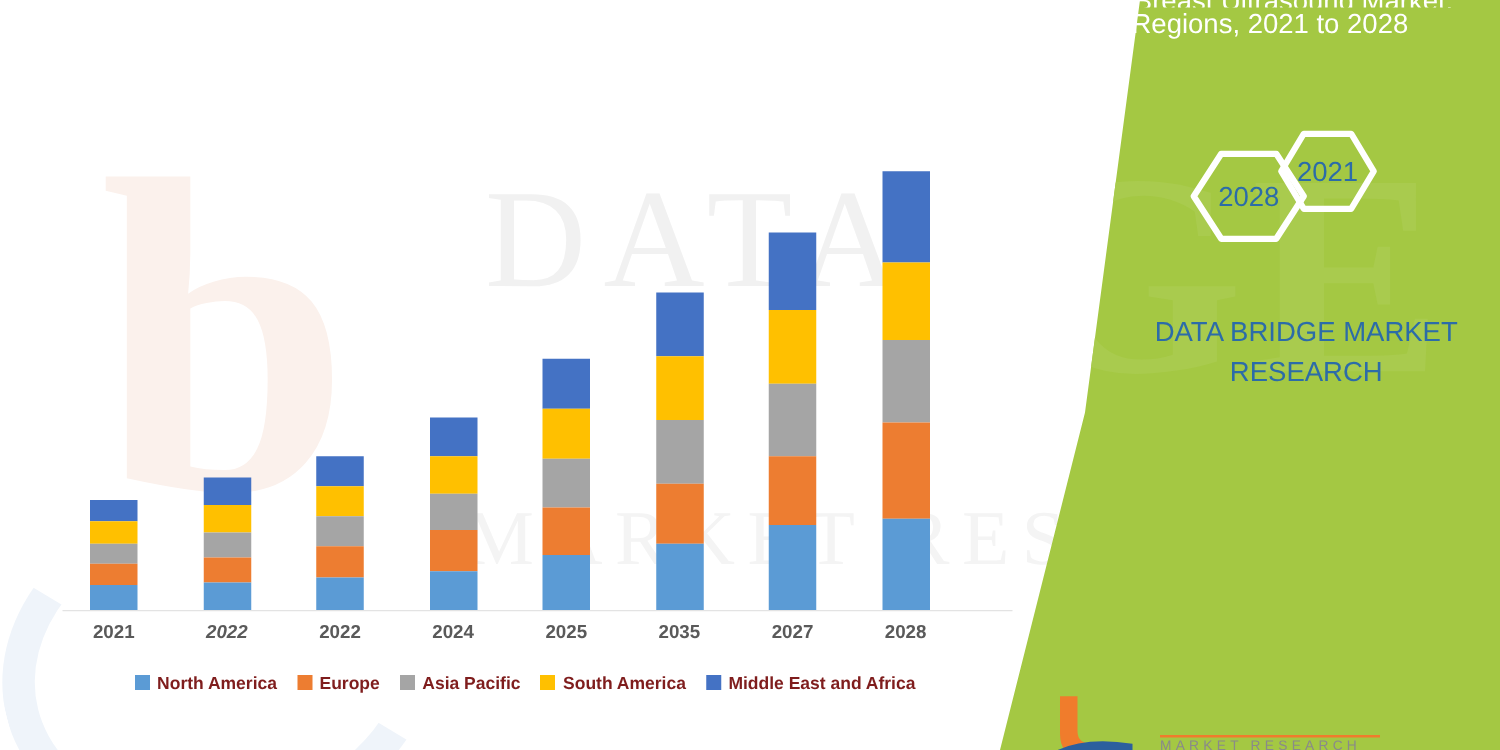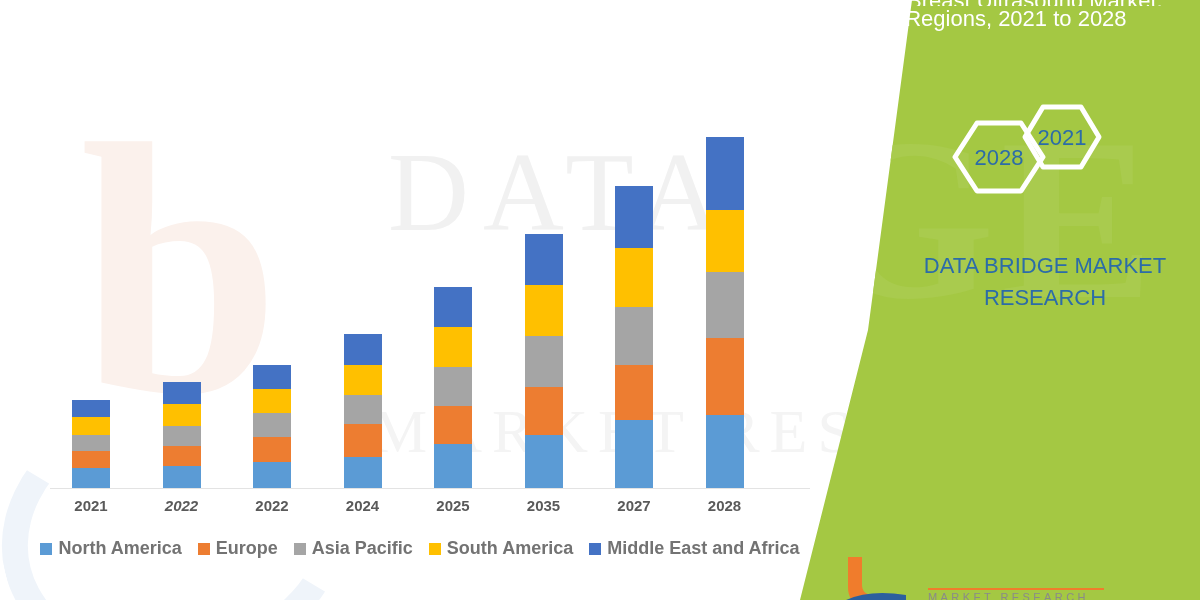--- a/index.html
+++ b/index.html
@@ -111,21 +111,21 @@
     color:#5a5a5a;font-size:15px;font-weight:700;
   }
 
   .legend{
     position:absolute;left:40px;top:538px;width:760px;
     display:flex;justify-content:center;align-items:center;gap:16px;
     z-index:3;
   }
   .legend-item{display:flex;align-items:center;gap:6px;}
   .legend-swatch{width:12px;height:12px;display:block;}
-  .legend-label{color:#737373;font-size:18px;font-weight:700;white-space:nowrap;}
+  .legend-label{color:#7f1d1d;font-size:14px;font-weight:700;white-space:nowrap;}
 </style>
 </head>
 <body>
 
 <div id="root">
 
   <div class="watermark">
     <div class="wm-logo">b</div>
     <div class="wm-swoosh"></div>
     <div class="wm-text wm-data">DATA</div>

